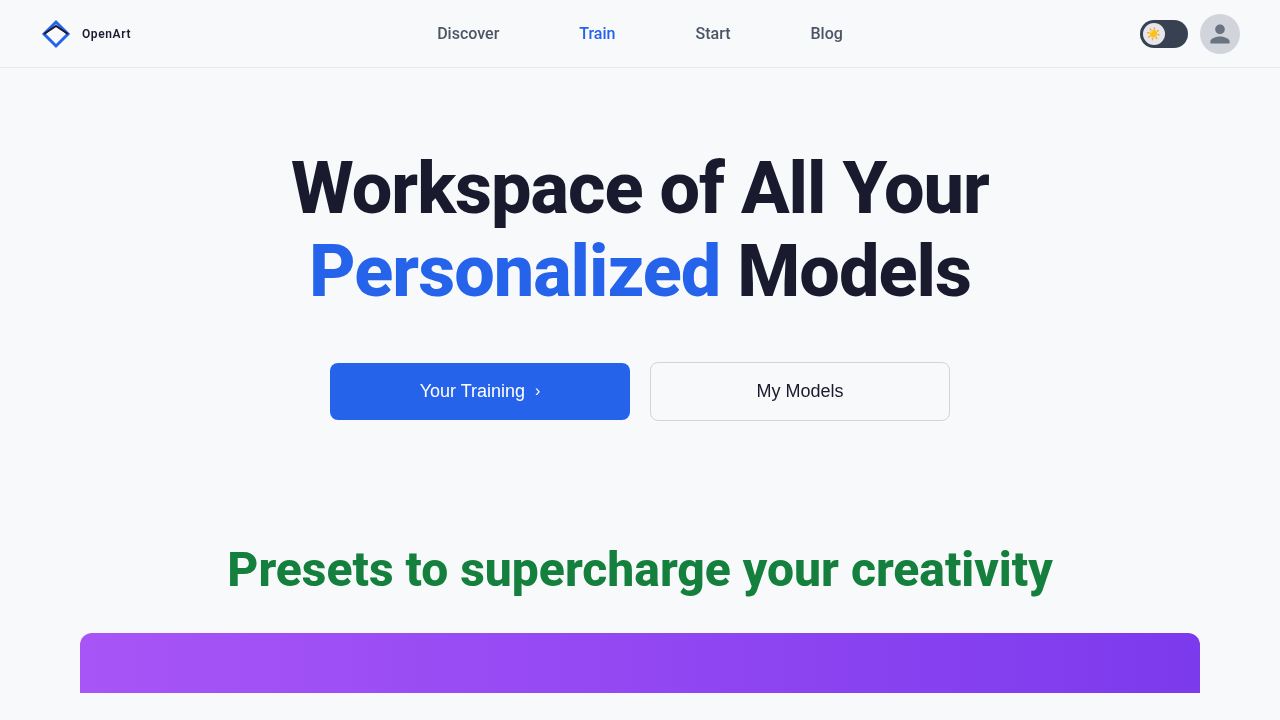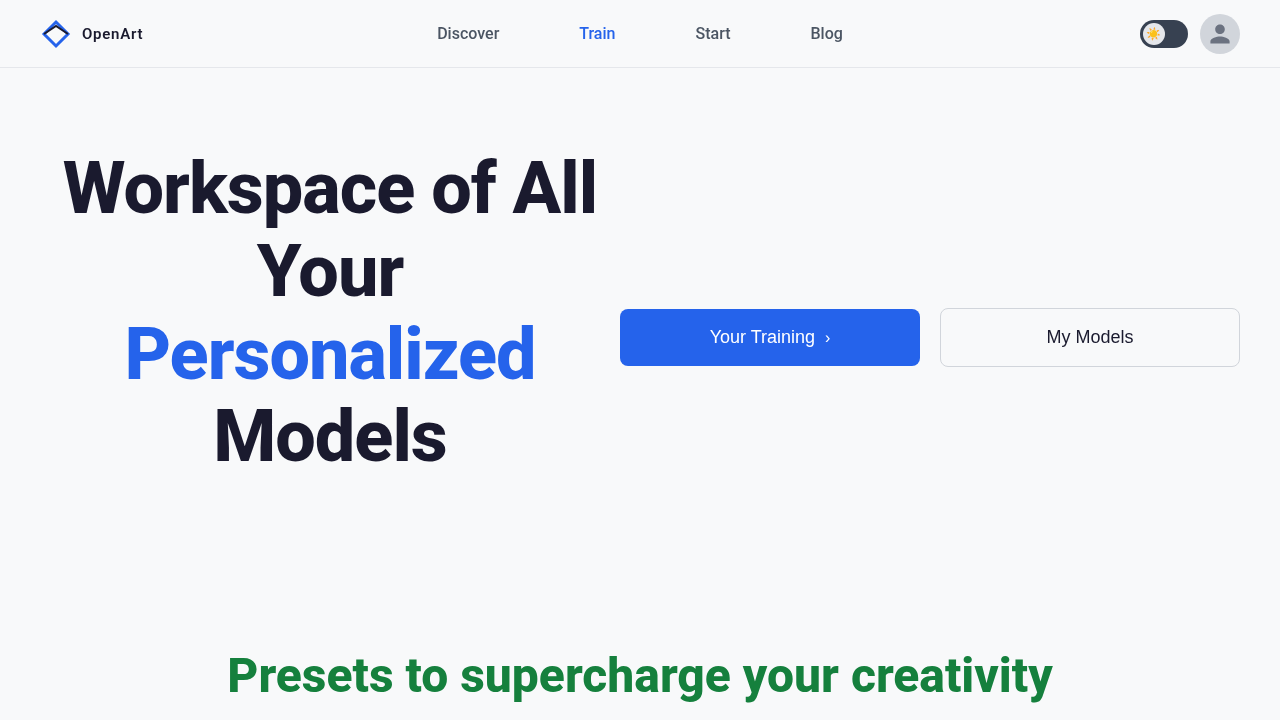--- a/index.html
+++ b/index.html
@@ -33,21 +33,21 @@
       align-items: center;
       gap: 10px;
     }
 
     .logo-icon {
       display: flex;
       align-items: center;
     }
 
     .logo-text {
-      font-size: 15px;
+      font-size: 12px;
       font-weight: 600;
       color: #1a1a2e;
       letter-spacing: 0.05em;
     }
 
     .navbar-center {
       display: flex;
       align-items: flex-end;
       gap: 80px;
       position: absolute;
@@ -112,20 +112,21 @@
 
     .avatar svg {
       width: 24px;
       height: 24px;
       fill: #6b7280;
     }
 
     
     .hero {
       display: flex;
+      flex-direction: column;
       align-items: center;
       justify-content: center;
       padding: 80px 40px 60px;
       text-align: center;
     }
 
     .hero-title {
       font-size: 72px;
       font-weight: 800;
       color: #1a1a2e;

